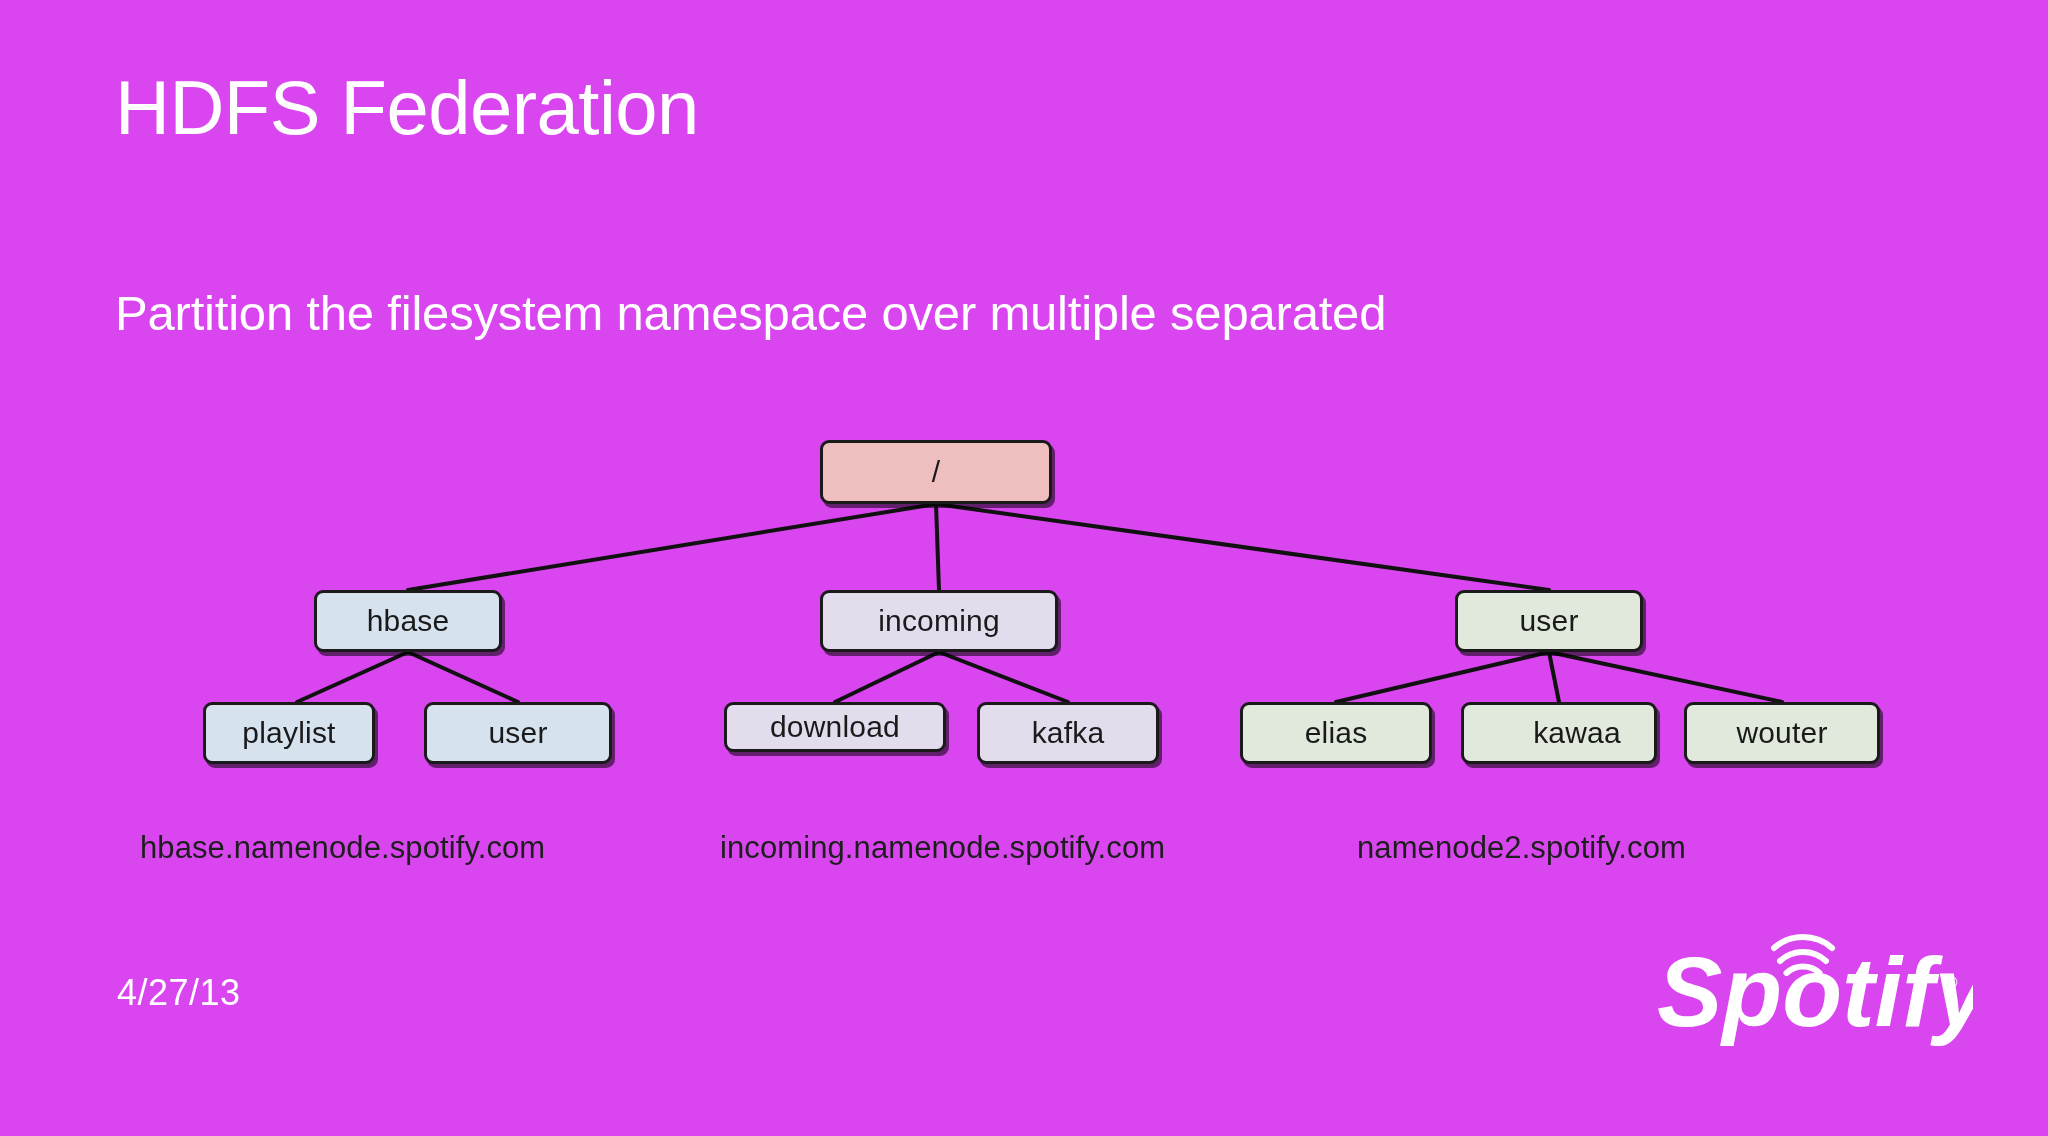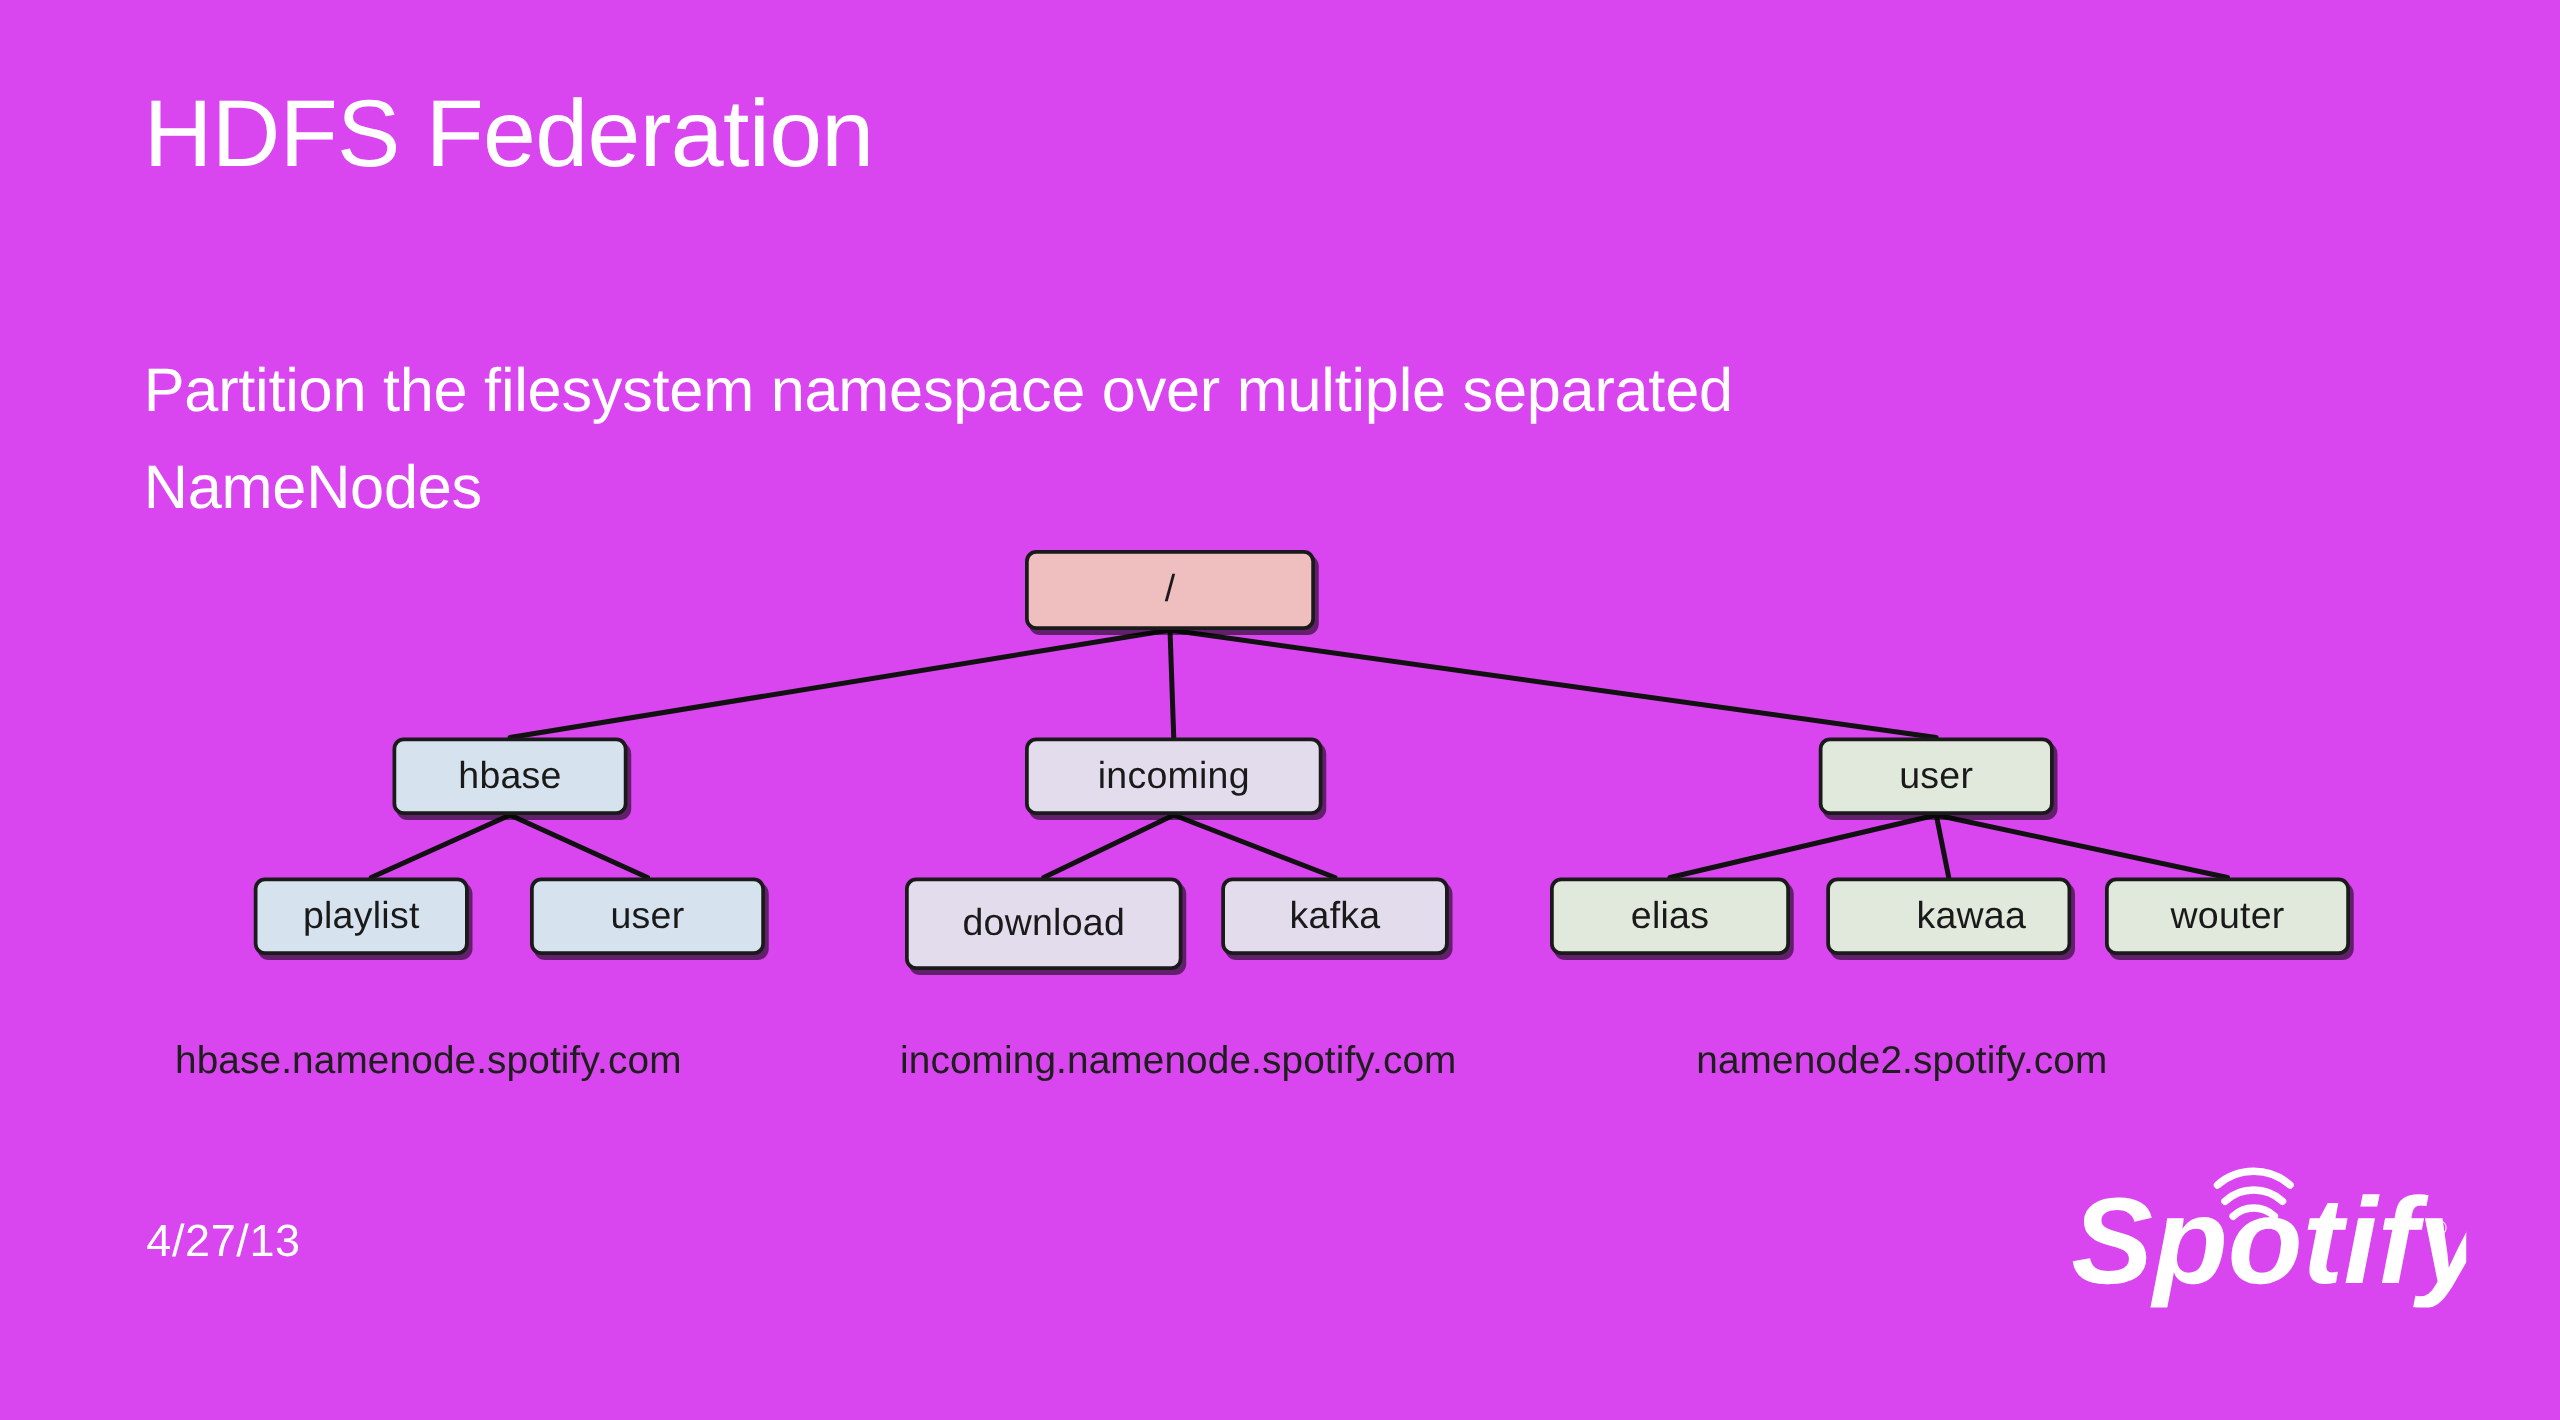--- a/index.html
+++ b/index.html
@@ -110,21 +110,20 @@
 </style>
 </head>
 <body>
 
 <div class="slide">
 
   <div class="slide-title">HDFS Federation</div>
 
   <div class="slide-body">
     <div>Partition the filesystem namespace over multiple separated</div>
-    <div>NameNodes</div>
   </div>
 
   <div class="diagram">
     <svg class="diagram-edges" viewBox="0 0 2048 420" preserveAspectRatio="none">
       <g id="edge-layer" stroke="#111111" stroke-width="4" fill="none" stroke-linecap="round">
           <line x1="936" y1="64" x2="408" y2="150"></line>
           <line x1="936" y1="64" x2="939" y2="150"></line>
           <line x1="936" y1="64" x2="1549" y2="150"></line>
           <line x1="408" y1="212" x2="297" y2="262"></line>
           <line x1="408" y1="212" x2="518" y2="262"></line>
@@ -147,21 +146,21 @@
         </div>
         <div class="node mint" style="left: 1455px; top: 150px; width: 188px; height: 62px;">
           <span>user</span>
         </div>
         <div class="node blue" style="left: 203px; top: 262px; width: 172px; height: 62px;">
           <span>playlist</span>
         </div>
         <div class="node blue" style="left: 424px; top: 262px; width: 188px; height: 62px;">
           <span>user</span>
         </div>
-        <div class="node purple" style="left: 724px; top: 262px; width: 222px; height: 74px;">
+        <div class="node purple" style="left: 724px; top: 262px; width: 222px; height: 50px;">
           <span>download</span>
         </div>
         <div class="node purple" style="left: 977px; top: 262px; width: 182px; height: 62px;">
           <span>kafka</span>
         </div>
         <div class="node mint" style="left: 1240px; top: 262px; width: 192px; height: 62px;">
           <span>elias</span>
         </div>
         <div class="node mint" style="left: 1461px; top: 262px; width: 196px; height: 62px; padding-left: 36px;">
           <span>kawaa</span>

